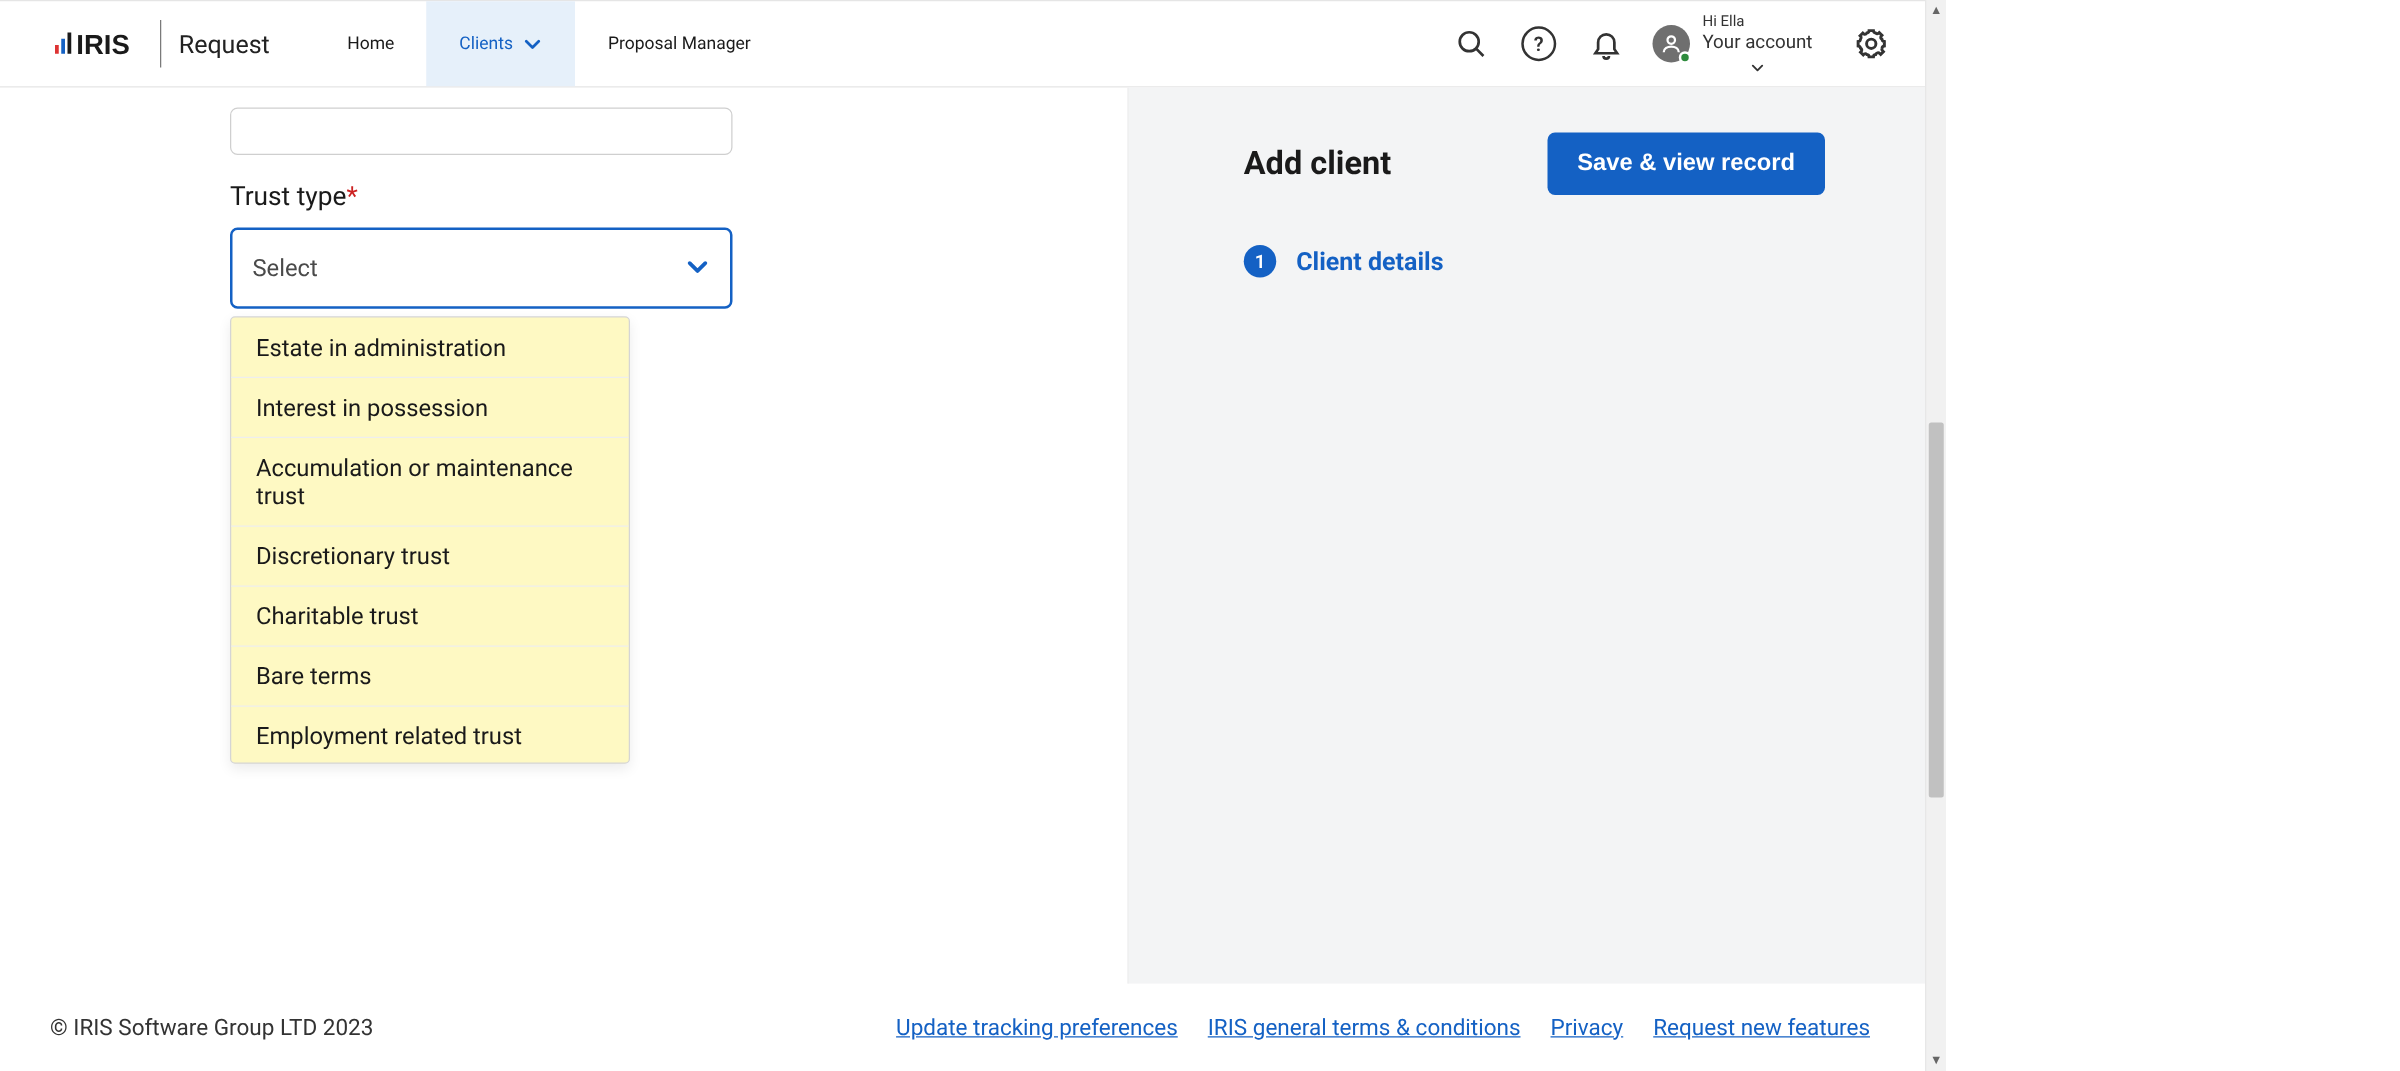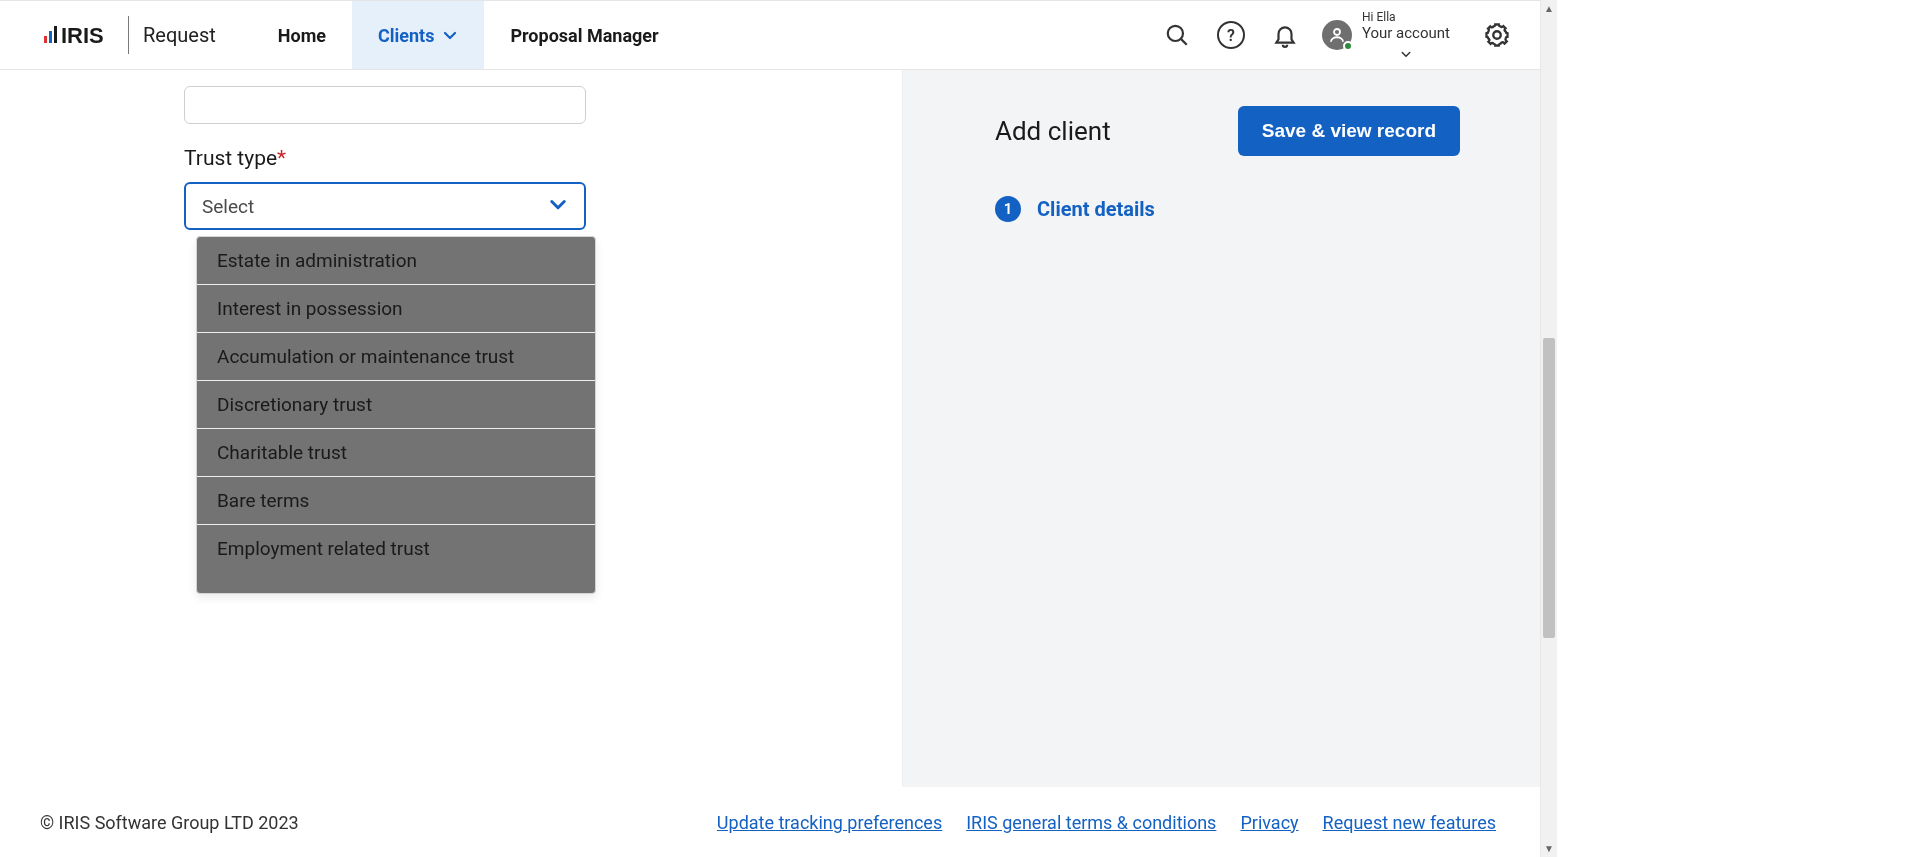--- a/index.html
+++ b/index.html
@@ -64,24 +64,23 @@
   }
   .nav {
     display: flex;
     align-items: stretch;
     margin-left: 36px;
   }
   .nav-item {
     display: flex;
     align-items: center;
     padding: 0 26px;
-    font-size: 18px;
+    font-size: 14px;
     color: #1a1a1a;
     cursor: pointer;
-    font-weight: bold;
   }
   .nav-item.active {
     background: #e6f0fa;
     color: #1461c4;
   }
   .nav-item .chev {
     margin-left: 8px;
     display:inline-flex;
   }
   .spacer { flex: 1; }
@@ -156,47 +155,46 @@
   }
   .field-label {
     font-size: 21px;
     font-weight: 400;
     color: #1a1a1a;
     margin-top: 22px;
   }
   .field-label .req { color: #c22; }
   .select-box {
     width: 402px;
-    height: 48px;
+    height: 65px;
     border: 2px solid #1461c4;
     border-radius: 6px;
     margin-top: 12px;
     display:flex;
     align-items:center;
     justify-content:space-between;
     padding: 0 16px;
     cursor:pointer;
     background:#fff;
   }
   .select-placeholder {
     color: #4a4a4a;
     font-size: 19px;
   }
   .select-chev { color:#1461c4; }
   .dropdown {
-    width: 400px;
+    width: 320px;
     border: 1px solid #d5d5d5;
     border-radius: 4px;
     margin-top: 6px;
-    background:#737373;
+    background:#fef9c3;
     box-shadow: 0 4px 10px rgba(0,0,0,0.08);
     position:relative;
     overflow:hidden;
     height: 358px;
-    margin-left: 12px;
   }
   .dropdown-list {
     overflow-y:auto;
     height:100%;
     scrollbar-width: auto;
   }
   .dropdown-item {
     padding: 12px 20px;
     font-size: 19px;
     color:#1a1a1a;
@@ -212,21 +210,21 @@
     border-left: 1px solid #eee;
     padding: 36px 80px 0 92px;
   }
   .side-head {
     display:flex;
     align-items:center;
     justify-content:space-between;
   }
   .side-title {
     font-size: 26px;
-    font-weight: 400;
+    font-weight: 700;
     color:#1a1a1a;
   }
   .save-btn {
     background: #1461c4;
     color:#fff;
     border:none;
     border-radius: 6px;
     padding: 14px 24px;
     font-size: 19px;
     font-weight: 700;

